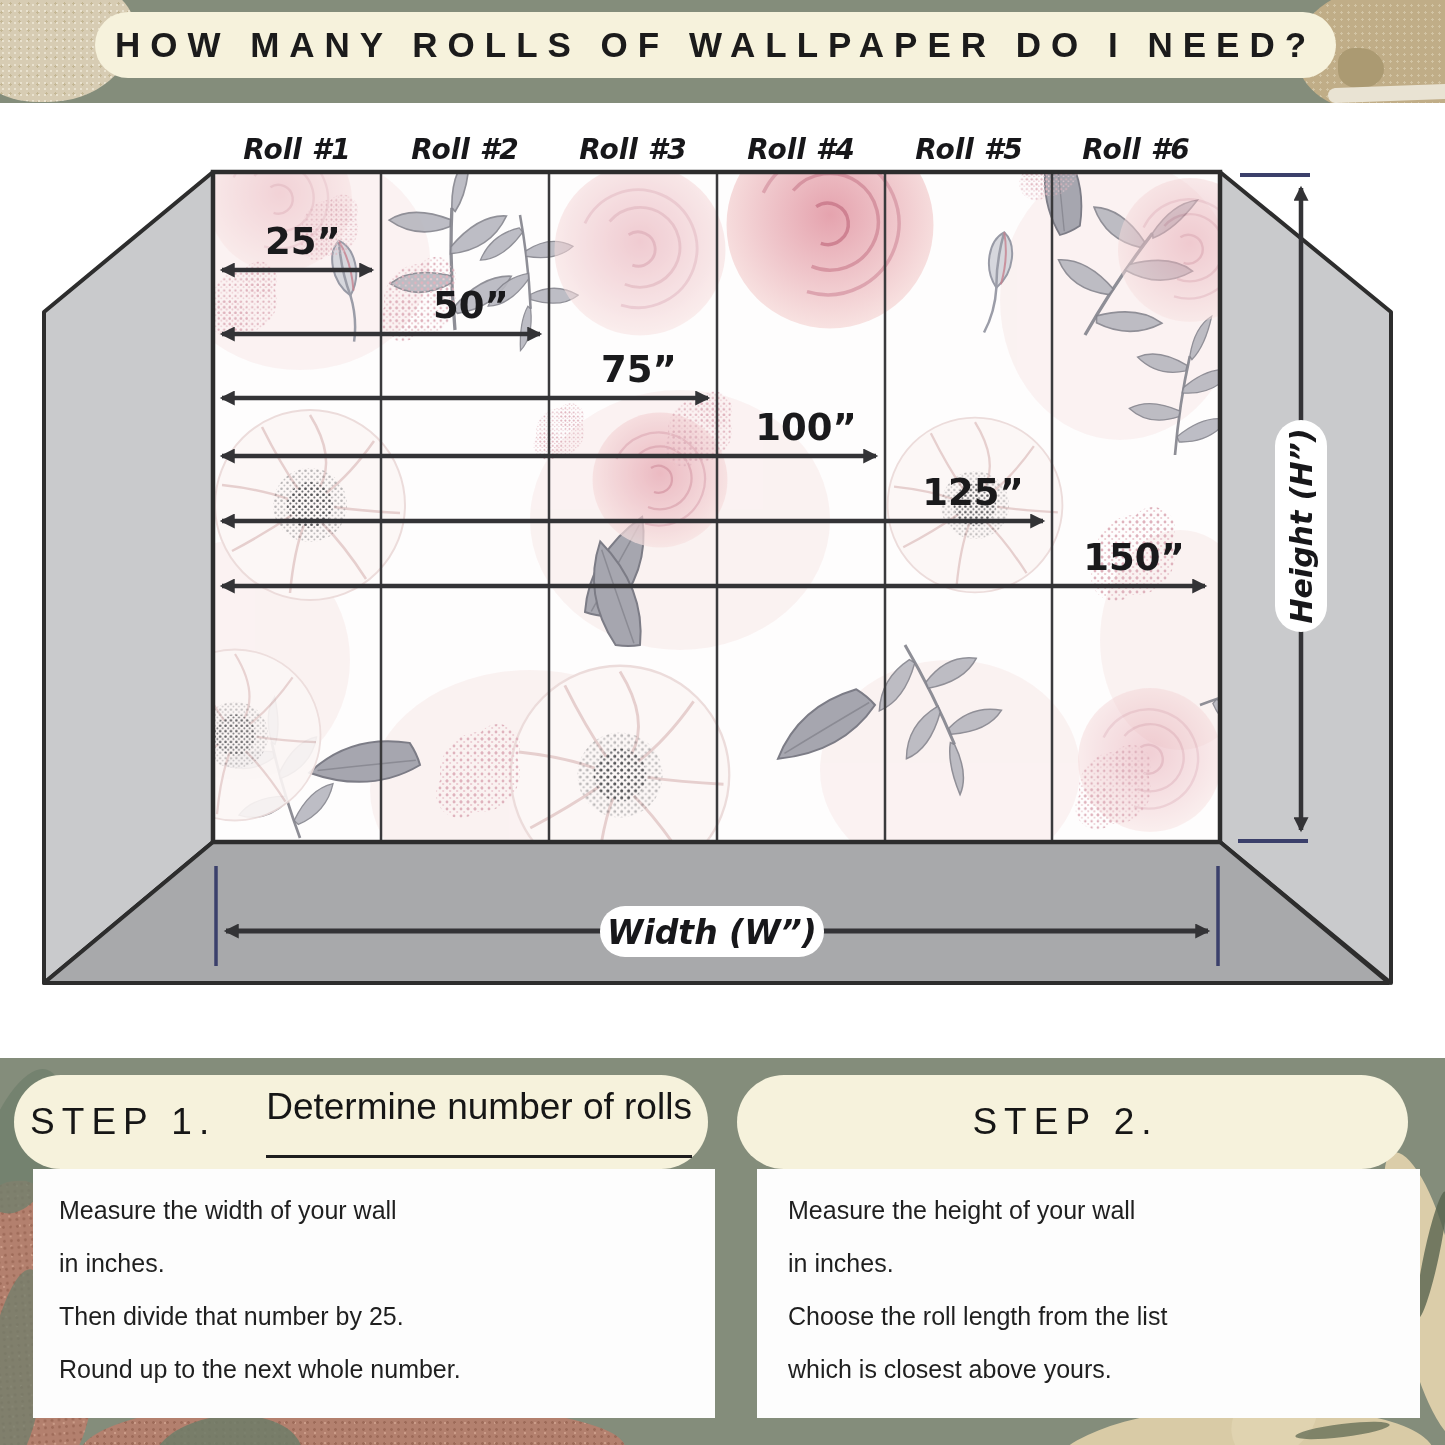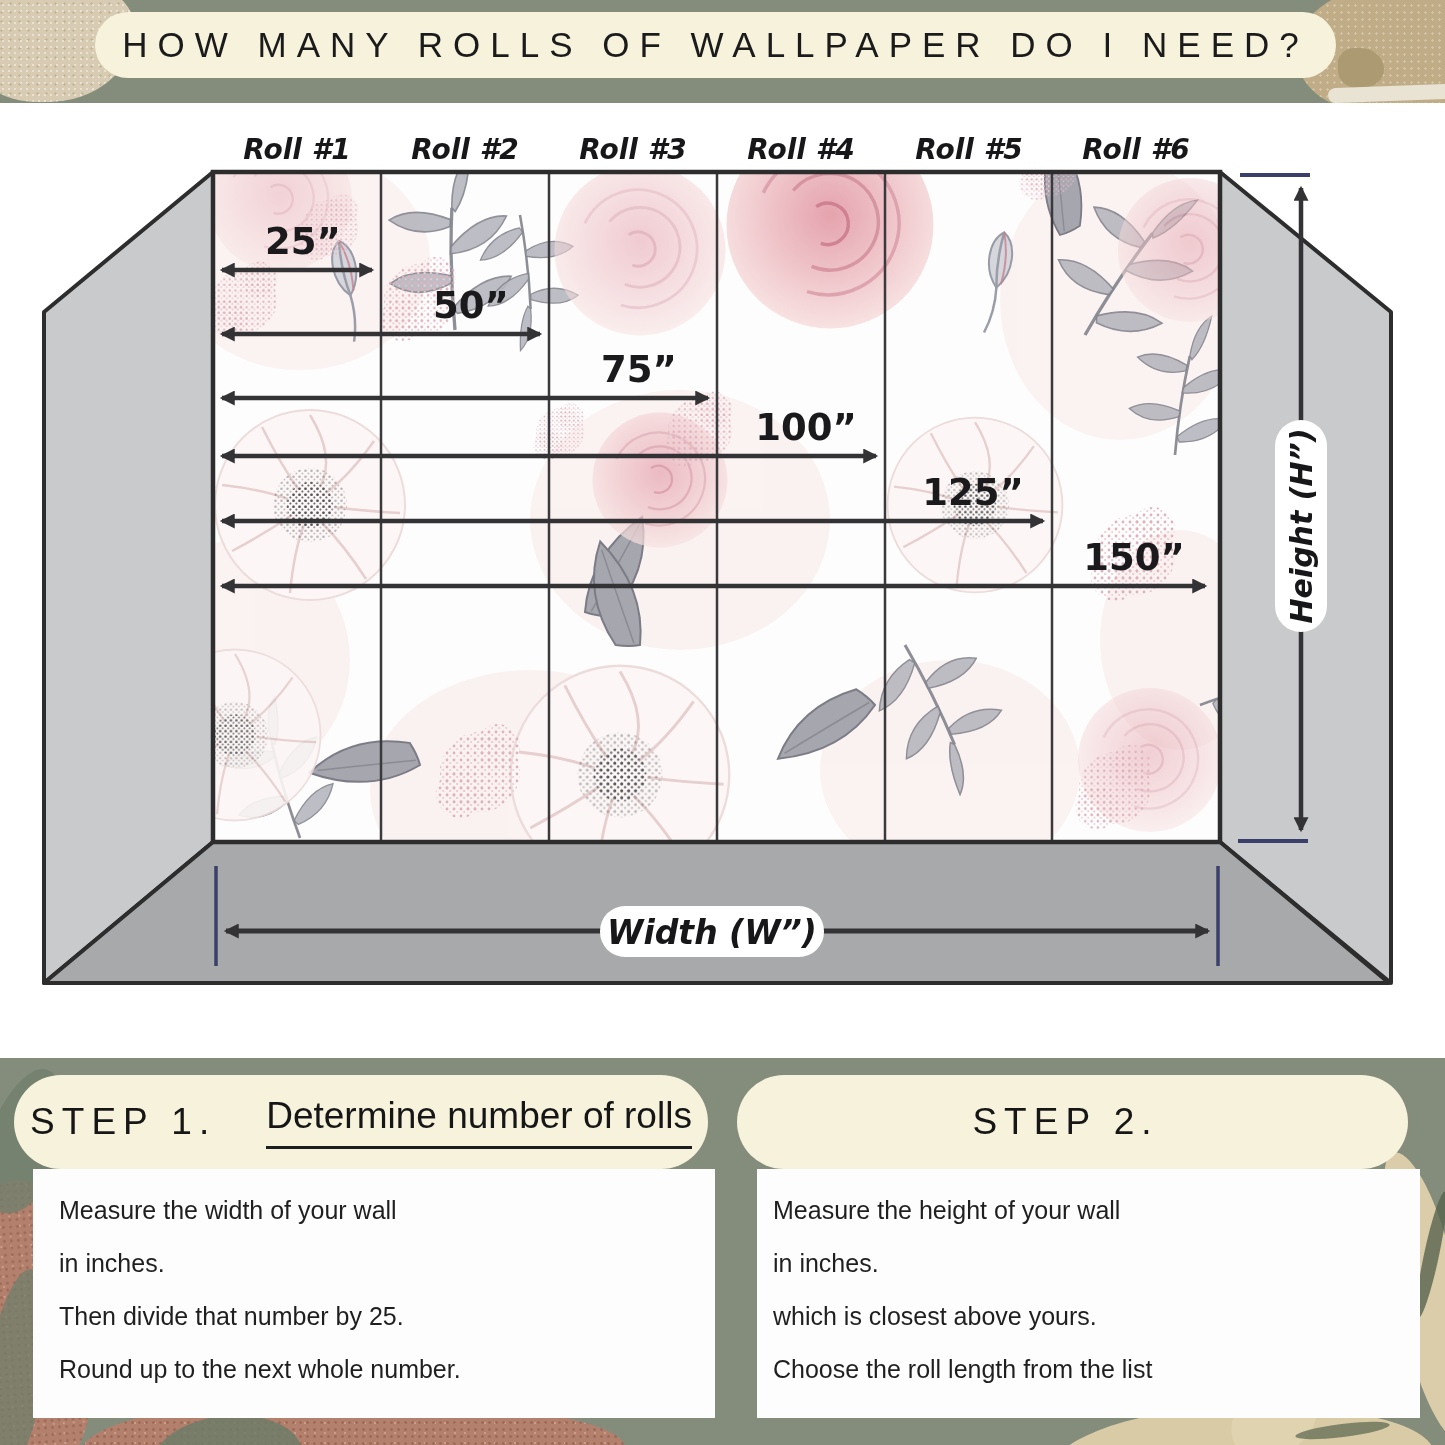--- a/index.html
+++ b/index.html
@@ -37,36 +37,36 @@
     border-radius:45% 55% 0 0/100% 100% 0 0;transform:rotate(-3deg);}
   .frond-3{left:1238px;top:1372px;width:72px;height:95px;background:#e0d3b0;
     border-radius:55% 45% 50% 50%/60% 40% 60% 40%;transform:rotate(38deg);}
   .frond-dark-1{left:1424px;top:1190px;width:15px;height:130px;background:#59644f;opacity:.8;
     border-radius:50%;transform:rotate(12deg);}
   .frond-dark-2{left:1295px;top:1424px;width:95px;height:13px;background:#59644f;opacity:.7;
     border-radius:50%;transform:rotate(-7deg);}
   
   .title-banner{position:absolute;z-index:4;left:95px;top:12px;width:1241px;height:66px;
     background:#f6f2dc;border-radius:34px;display:flex;align-items:center;justify-content:center;}
-  .title-banner span{font-size:35px;font-weight:400;letter-spacing:10px;color:#1b1b1b;white-space:nowrap;}
+  .title-banner span{font-size:35px;font-weight:700;letter-spacing:10px;color:#1b1b1b;white-space:nowrap;}
   
   .diagram-panel{position:absolute;z-index:2;left:0;top:103px;width:1445px;height:955px;background:#ffffff;}
   svg.room{position:absolute;z-index:3;left:0;top:0;width:1445px;height:1445px;}
   .lbl-comic{font-family:"DejaVu Sans",sans-serif;font-weight:bold;font-style:italic;fill:#17171a;}
   .lbl-num{font-family:"DejaVu Sans",sans-serif;font-weight:bold;fill:#1a1a1c;}
   
   .step-pill{position:absolute;z-index:4;height:94px;background:#f6f2dc;border-radius:47px;
     display:flex;align-items:center;justify-content:center;white-space:nowrap;gap:36px;}
   .pill-1{left:14px;top:1075px;width:694px;}
   .pill-2{left:737px;top:1075px;width:671px;}
   .step-prefix{font-size:37px;letter-spacing:7px;margin-right:14px;color:#161616;}
-  .step-title{font-size:37px;color:#161616;border-bottom:3px solid #1e1e1e;padding-bottom:9px;}
+  .step-title{font-size:37px;color:#161616;border-bottom:3px solid #1e1e1e;padding-bottom:27px;}
   .step-box{position:absolute;z-index:4;background:#fdfdfd;color:#1f1f1f;}
   .box-1{left:33px;top:1169px;width:682px;height:249px;padding:15px 0 0 26px;box-sizing:border-box;}
-  .box-2{left:757px;top:1169px;width:663px;height:249px;padding:15px 0 0 16px;box-sizing:border-box;}
+  .box-2{left:757px;top:1169px;width:663px;height:249px;padding:15px 0 0 31px;box-sizing:border-box;}
   .step-line{font-size:25px;line-height:53px;white-space:nowrap;}
 </style>
 </head>
 <body>
 
 <div class="deco blob-tl"></div>
 <div class="deco blob-tr"></div>
 <div class="deco patch-tr"></div>
 <div class="deco streak-tr"></div>
 <div class="deco blob-left-rust"></div>
@@ -272,15 +272,15 @@
   <div class="step-line">Then divide that number by 25.</div>
   <div class="step-line">Round up to the next whole number.</div>
 </div>
 
 <div class="step-pill pill-2">
   <span class="step-prefix">STEP 2.</span>
 </div>
 <div class="step-box box-2">
   <div class="step-line">Measure the height of your wall</div>
   <div class="step-line">in inches.</div>
+  <div class="step-line">Choose the roll length from the list</div>
   <div class="step-line">which is closest above yours.</div>
-  <div class="step-line">Choose the roll length from the list</div>
 </div>
 
 </body></html>

